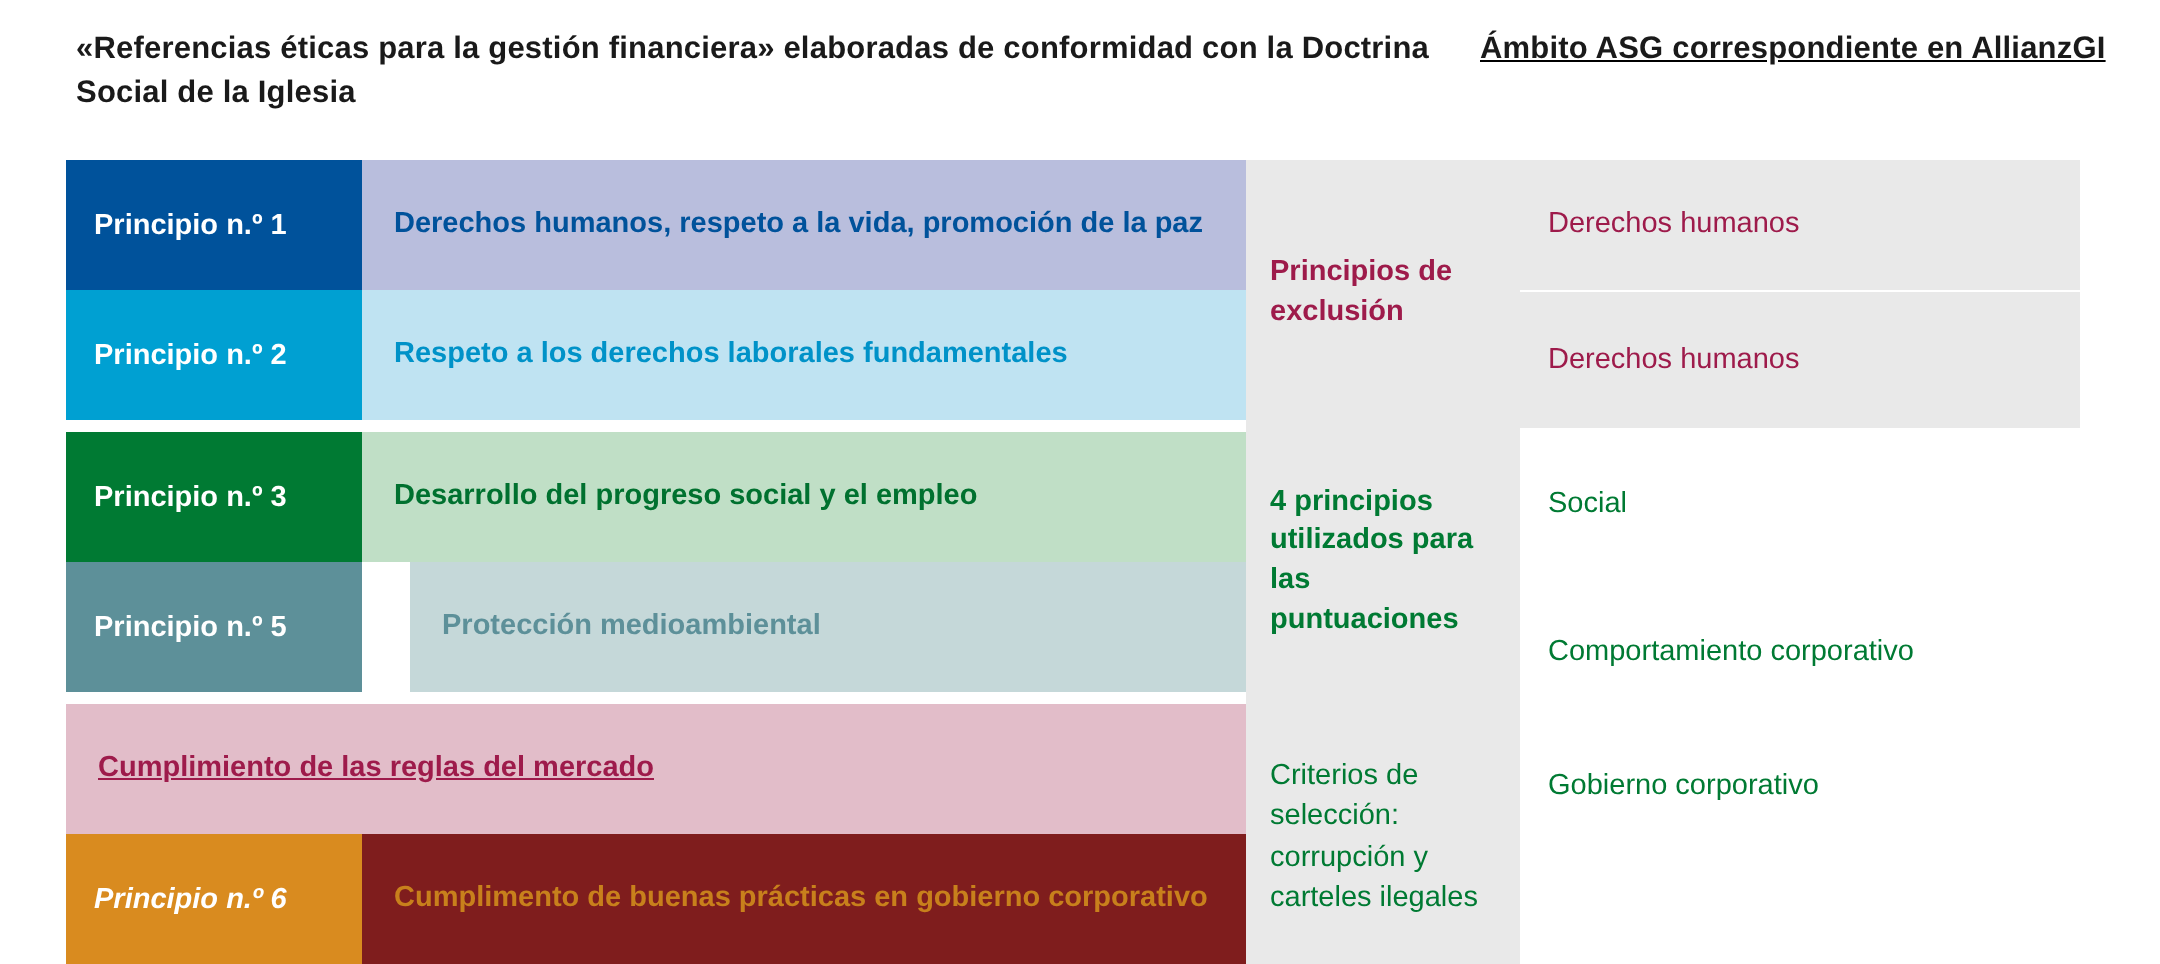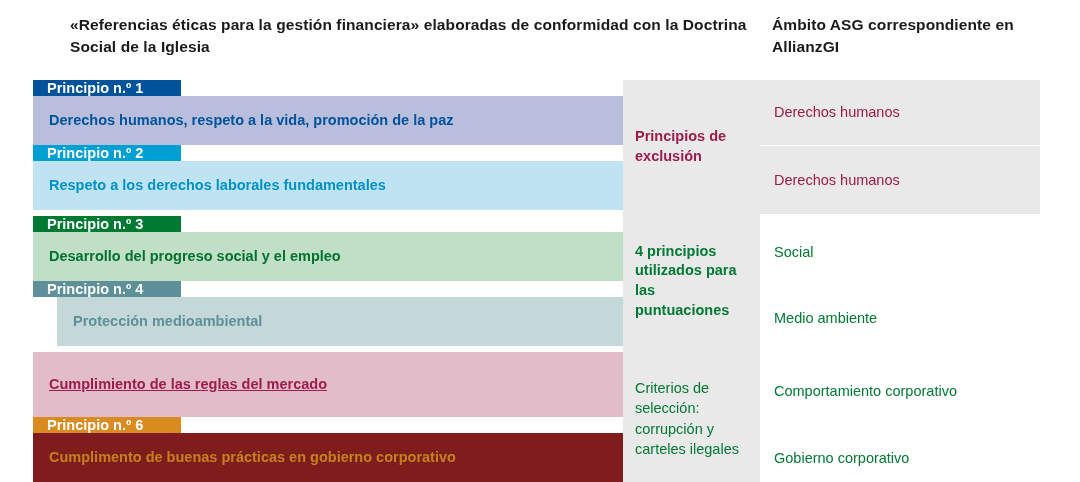--- a/index.html
+++ b/index.html
@@ -20,26 +20,26 @@
   }
   
   .headers {
     display: flex;
     padding: 14px 0 0 0;
   }
   .hdr-left {
     width: 730px;
     padding-left: 38px;
     box-sizing: border-box;
-    margin-left: 32px;
   }
   .hdr-right {
     flex: 1;
     padding-left: 10px;
     box-sizing: border-box;
+    text-decoration: underline;
   }
   .hdr-text {
     font-size: 15.5px;
     font-weight: bold;
     color: #1a1a1a;
     line-height: 1.45;
     letter-spacing: 0.1px;
   }
   
   .table {
@@ -57,21 +57,20 @@
     background: #e9e9e9;
   }
   .col-right {
     width: 280px;
   }
   
   .prow {
     display: flex;
     height: 65px;
     align-items: stretch;
-    flex-direction: column;
   }
   .prow .ptag {
     width: 148px;
     display: flex;
     align-items: center;
     padding-left: 14px;
     box-sizing: border-box;
     font-size: 14.5px;
     font-weight: bold;
     color: #ffffff;
@@ -146,29 +145,29 @@
       <div class="prow">
         <div class="ptag" style="background: rgb(0, 160, 210);">Principio n.º 2</div>
         <div class="pdesc" style="background: rgb(191, 227, 242); color: rgb(0, 146, 200);">Respeto a los derechos laborales fundamentales</div>
       </div>
       <div class="gap"></div>
       <div class="prow">
         <div class="ptag" style="background: rgb(0, 122, 51);">Principio n.º 3</div>
         <div class="pdesc" style="background: rgb(192, 223, 198); color: rgb(0, 113, 47);">Desarrollo del progreso social y el empleo</div>
       </div>
       <div class="prow">
-        <div class="ptag" style="background: rgb(93, 144, 153);">Principio n.º 4</div>
+        <div class="ptag" style="background: rgb(93, 144, 153);">Principio n.º 5</div>
         <div class="pdesc" style="background: rgb(197, 216, 217); color: rgb(93, 144, 153); margin-left: 24px;">Protección medioambiental</div>
       </div>
       <div class="gap"></div>
       <div class="prow">
         <div class="pdesc" style="background: rgb(226, 189, 201); color: rgb(158, 27, 75); text-decoration: underline;">Cumplimiento de las reglas del mercado</div>
       </div>
       <div class="prow">
-        <div class="ptag" style="background: rgb(217, 139, 31);">Principio n.º 6</div>
+        <div class="ptag" style="background: rgb(217, 139, 31); font-style: italic;">Principio n.º 6</div>
         <div class="pdesc" style="background: #7f1d1d; color: rgb(200, 128, 28);">Cumplimento de buenas prácticas en gobierno corporativo</div>
       </div>
     </div>
 
     <div class="col-mid" style="height: 408px;">
       <div class="mid-block" style="background: rgb(233, 233, 233); color: rgb(158, 27, 75); height: 133px;">
         <div class="mb-title">Principios de exclusión</div>
       </div>
       <div class="mid-block" style="background: rgb(233, 233, 233); color: rgb(0, 122, 51); height: 136px;">
         <div class="mb-title">4 principios utilizados para las puntuaciones</div>
@@ -178,21 +177,20 @@
       </div>
     </div>
 
     <div class="col-right" style="height: 408px;">
       <div class="rcell" style="background: rgb(233, 233, 233); color: rgb(158, 27, 75); height: 65px;">Derechos humanos</div>
       <div class="rsep" style="background: rgb(255, 255, 255);"></div>
       <div class="rcell" style="background: rgb(233, 233, 233); color: rgb(158, 27, 75); height: 68px;">Derechos humanos</div>
       <div class="rsep" style="background: rgb(255, 255, 255); height: 6px;"></div>
       <div class="rcell" style="background: rgb(255, 255, 255); color: rgb(0, 122, 51); height: 65px;">Social</div>
       <div class="rsep" style="background: rgb(255, 255, 255);"></div>
-      <div class="rcell" style="background: rgb(255, 255, 255); color: rgb(0, 122, 51); height: 65px;">Medio ambiente</div>
       <div class="rsep" style="background: rgb(255, 255, 255); height: 6px;"></div>
       <div class="rcell" style="background: rgb(255, 255, 255); color: rgb(0, 122, 51); height: 68px;">Comportamiento corporativo</div>
       <div class="rsep" style="background: rgb(255, 255, 255);"></div>
       <div class="rcell" style="background: rgb(255, 255, 255); color: rgb(0, 122, 51); height: 65px;">Gobierno corporativo</div>
     </div>
 
   </div>
 </div>
 
 </body></html>

